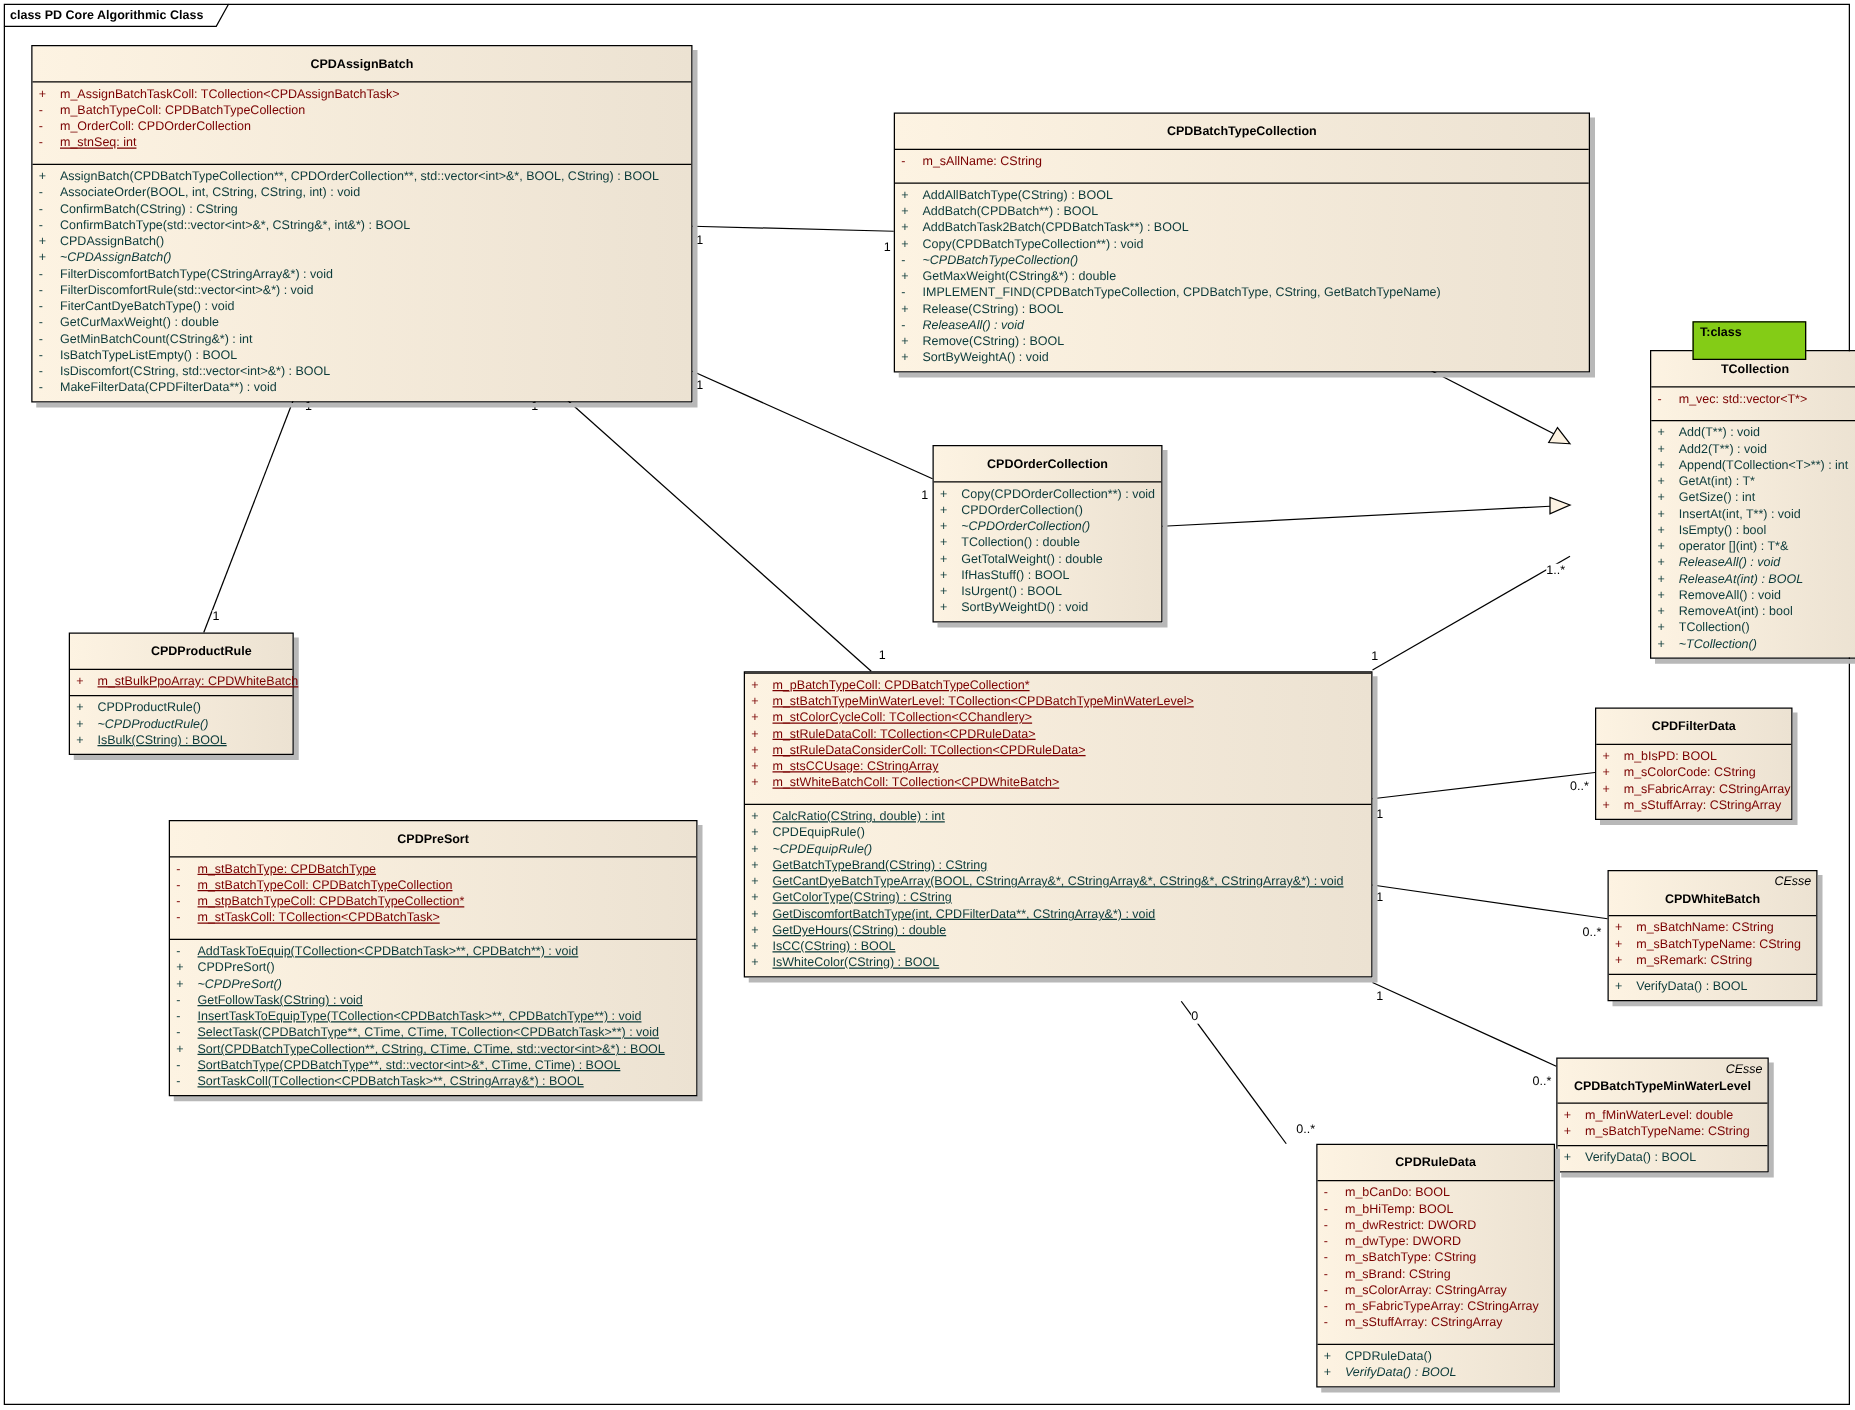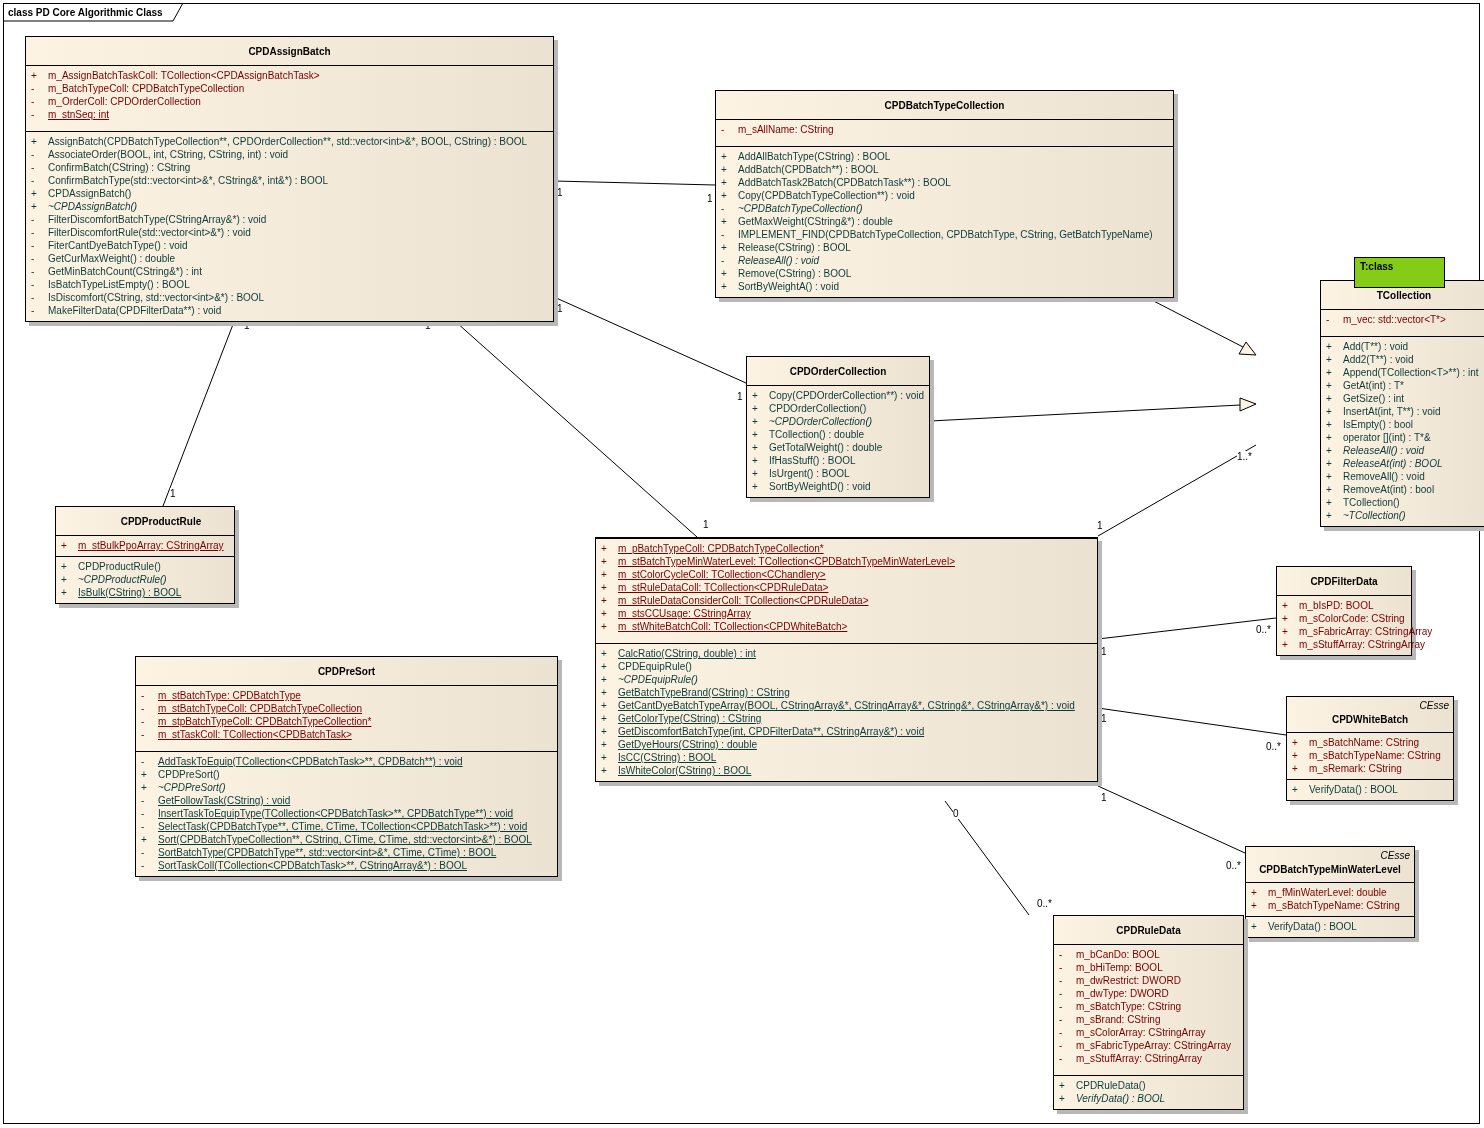--- a/index.html
+++ b/index.html
@@ -96,21 +96,21 @@
       <div class="row op"><span class="vis">-</span><span>FilterDiscomfortBatchType(CStringArray&amp;*) : void</span></div>
       <div class="row op"><span class="vis">-</span><span>FilterDiscomfortRule(std::vector&lt;int&gt;&amp;*) : void</span></div>
       <div class="row op"><span class="vis">-</span><span>FiterCantDyeBatchType() : void</span></div>
       <div class="row op"><span class="vis">-</span><span>GetCurMaxWeight() : double</span></div>
       <div class="row op"><span class="vis">-</span><span>GetMinBatchCount(CString&amp;*) : int</span></div>
       <div class="row op"><span class="vis">-</span><span>IsBatchTypeListEmpty() : BOOL</span></div>
       <div class="row op"><span class="vis">-</span><span>IsDiscomfort(CString, std::vector&lt;int&gt;&amp;*) : BOOL</span></div>
       <div class="row op"><span class="vis">-</span><span>MakeFilterData(CPDFilterData**) : void</span></div>
     </div>
   </div>
-<div class="cls" id="c-batch_type_collection" style="left:715px;top:90px;width:459px;">
+<div class="cls" id="c-batch_type_collection" style="left:715px;top:90px;width:557px;">
     <div class="hd" style="padding: 8px 4px 7px; line-height: 13px;"><span>CPDBatchTypeCollection</span></div>
     <div class="sec" style="padding-bottom: 10px;">
       <div class="row attr"><span class="vis">-</span><span>m_sAllName:  CString</span></div>
     </div>
     <div class="sec">
       <div class="row op"><span class="vis">+</span><span>AddAllBatchType(CString) : BOOL</span></div>
       <div class="row op"><span class="vis">+</span><span>AddBatch(CPDBatch**) : BOOL</span></div>
       <div class="row op"><span class="vis">+</span><span>AddBatchTask2Batch(CPDBatchTask**) : BOOL</span></div>
       <div class="row op"><span class="vis">+</span><span>Copy(CPDBatchTypeCollection**) : void</span></div>
       <div class="row op"><span class="vis">-</span><span class="i">~CPDBatchTypeCollection()</span></div>
@@ -154,21 +154,21 @@
       <div class="row op"><span class="vis">+</span><span>TCollection() : double</span></div>
       <div class="row op"><span class="vis">+</span><span>GetTotalWeight() : double</span></div>
       <div class="row op"><span class="vis">+</span><span>IfHasStuff() : BOOL</span></div>
       <div class="row op"><span class="vis">+</span><span>IsUrgent() : BOOL</span></div>
       <div class="row op"><span class="vis">+</span><span>SortByWeightD() : void</span></div>
     </div>
   </div>
 <div class="cls" id="c-product_rule" style="left:55px;top:506px;width:180px;">
     <div class="hd" style="padding: 8px 4px 7px; line-height: 13px; margin-left: 32px;"><span>CPDProductRule</span></div>
     <div class="sec">
-      <div class="row attr"><span class="vis">+</span><span class="u ">m_stBulkPpoArray:  CStringArray</span></div>
+      <div class="row attr"><span class="vis">+</span><span class="u ">m_stBulkPpoArray:  CPDWhiteBatch</span></div>
     </div>
     <div class="sec">
       <div class="row op"><span class="vis">+</span><span>CPDProductRule()</span></div>
       <div class="row op"><span class="vis">+</span><span class="i">~CPDProductRule()</span></div>
       <div class="row op"><span class="vis">+</span><span class="u ">IsBulk(CString) : BOOL</span></div>
     </div>
   </div>
 <div class="cls" id="c-pre_sort" style="left:135px;top:656px;width:423px;">
     <div class="hd" style="padding: 8px 4px 7px; line-height: 13px;"><span>CPDPreSort</span></div>
     <div class="sec" style="padding-bottom: 10px;">
@@ -205,21 +205,21 @@
       <div class="row op"><span class="vis">+</span><span class="i">~CPDEquipRule()</span></div>
       <div class="row op"><span class="vis">+</span><span class="u ">GetBatchTypeBrand(CString) : CString</span></div>
       <div class="row op"><span class="vis">+</span><span class="u ">GetCantDyeBatchTypeArray(BOOL, CStringArray&amp;*, CStringArray&amp;*, CString&amp;*, CStringArray&amp;*) : void</span></div>
       <div class="row op"><span class="vis">+</span><span class="u ">GetColorType(CString) : CString</span></div>
       <div class="row op"><span class="vis">+</span><span class="u ">GetDiscomfortBatchType(int, CPDFilterData**, CStringArray&amp;*) : void</span></div>
       <div class="row op"><span class="vis">+</span><span class="u ">GetDyeHours(CString) : double</span></div>
       <div class="row op"><span class="vis">+</span><span class="u ">IsCC(CString) : BOOL</span></div>
       <div class="row op"><span class="vis">+</span><span class="u ">IsWhiteColor(CString) : BOOL</span></div>
     </div>
   </div>
-<div class="cls" id="c-filter_data" style="left:1276px;top:566px;width:136px;">
+<div class="cls" id="c-filter_data" style="left:1276px;top:566px;width:158px;">
     <div class="hd" style="padding: 8px 4px 7px; line-height: 13px;"><span>CPDFilterData</span></div>
     <div class="sec">
       <div class="row attr"><span class="vis">+</span><span>m_bIsPD:  BOOL</span></div>
       <div class="row attr"><span class="vis">+</span><span>m_sColorCode:  CString</span></div>
       <div class="row attr"><span class="vis">+</span><span>m_sFabricArray:  CStringArray</span></div>
       <div class="row attr"><span class="vis">+</span><span>m_sStuffArray:  CStringArray</span></div>
     </div>
   </div>
 <div class="cls" id="c-white_batch" style="left:1286px;top:696px;width:168px;">
     <div class="hd" style="padding-top: 16px; padding-bottom: 6px; line-height: 13px;"><span class="stereo">CEsse</span><span>CPDWhiteBatch</span></div>

